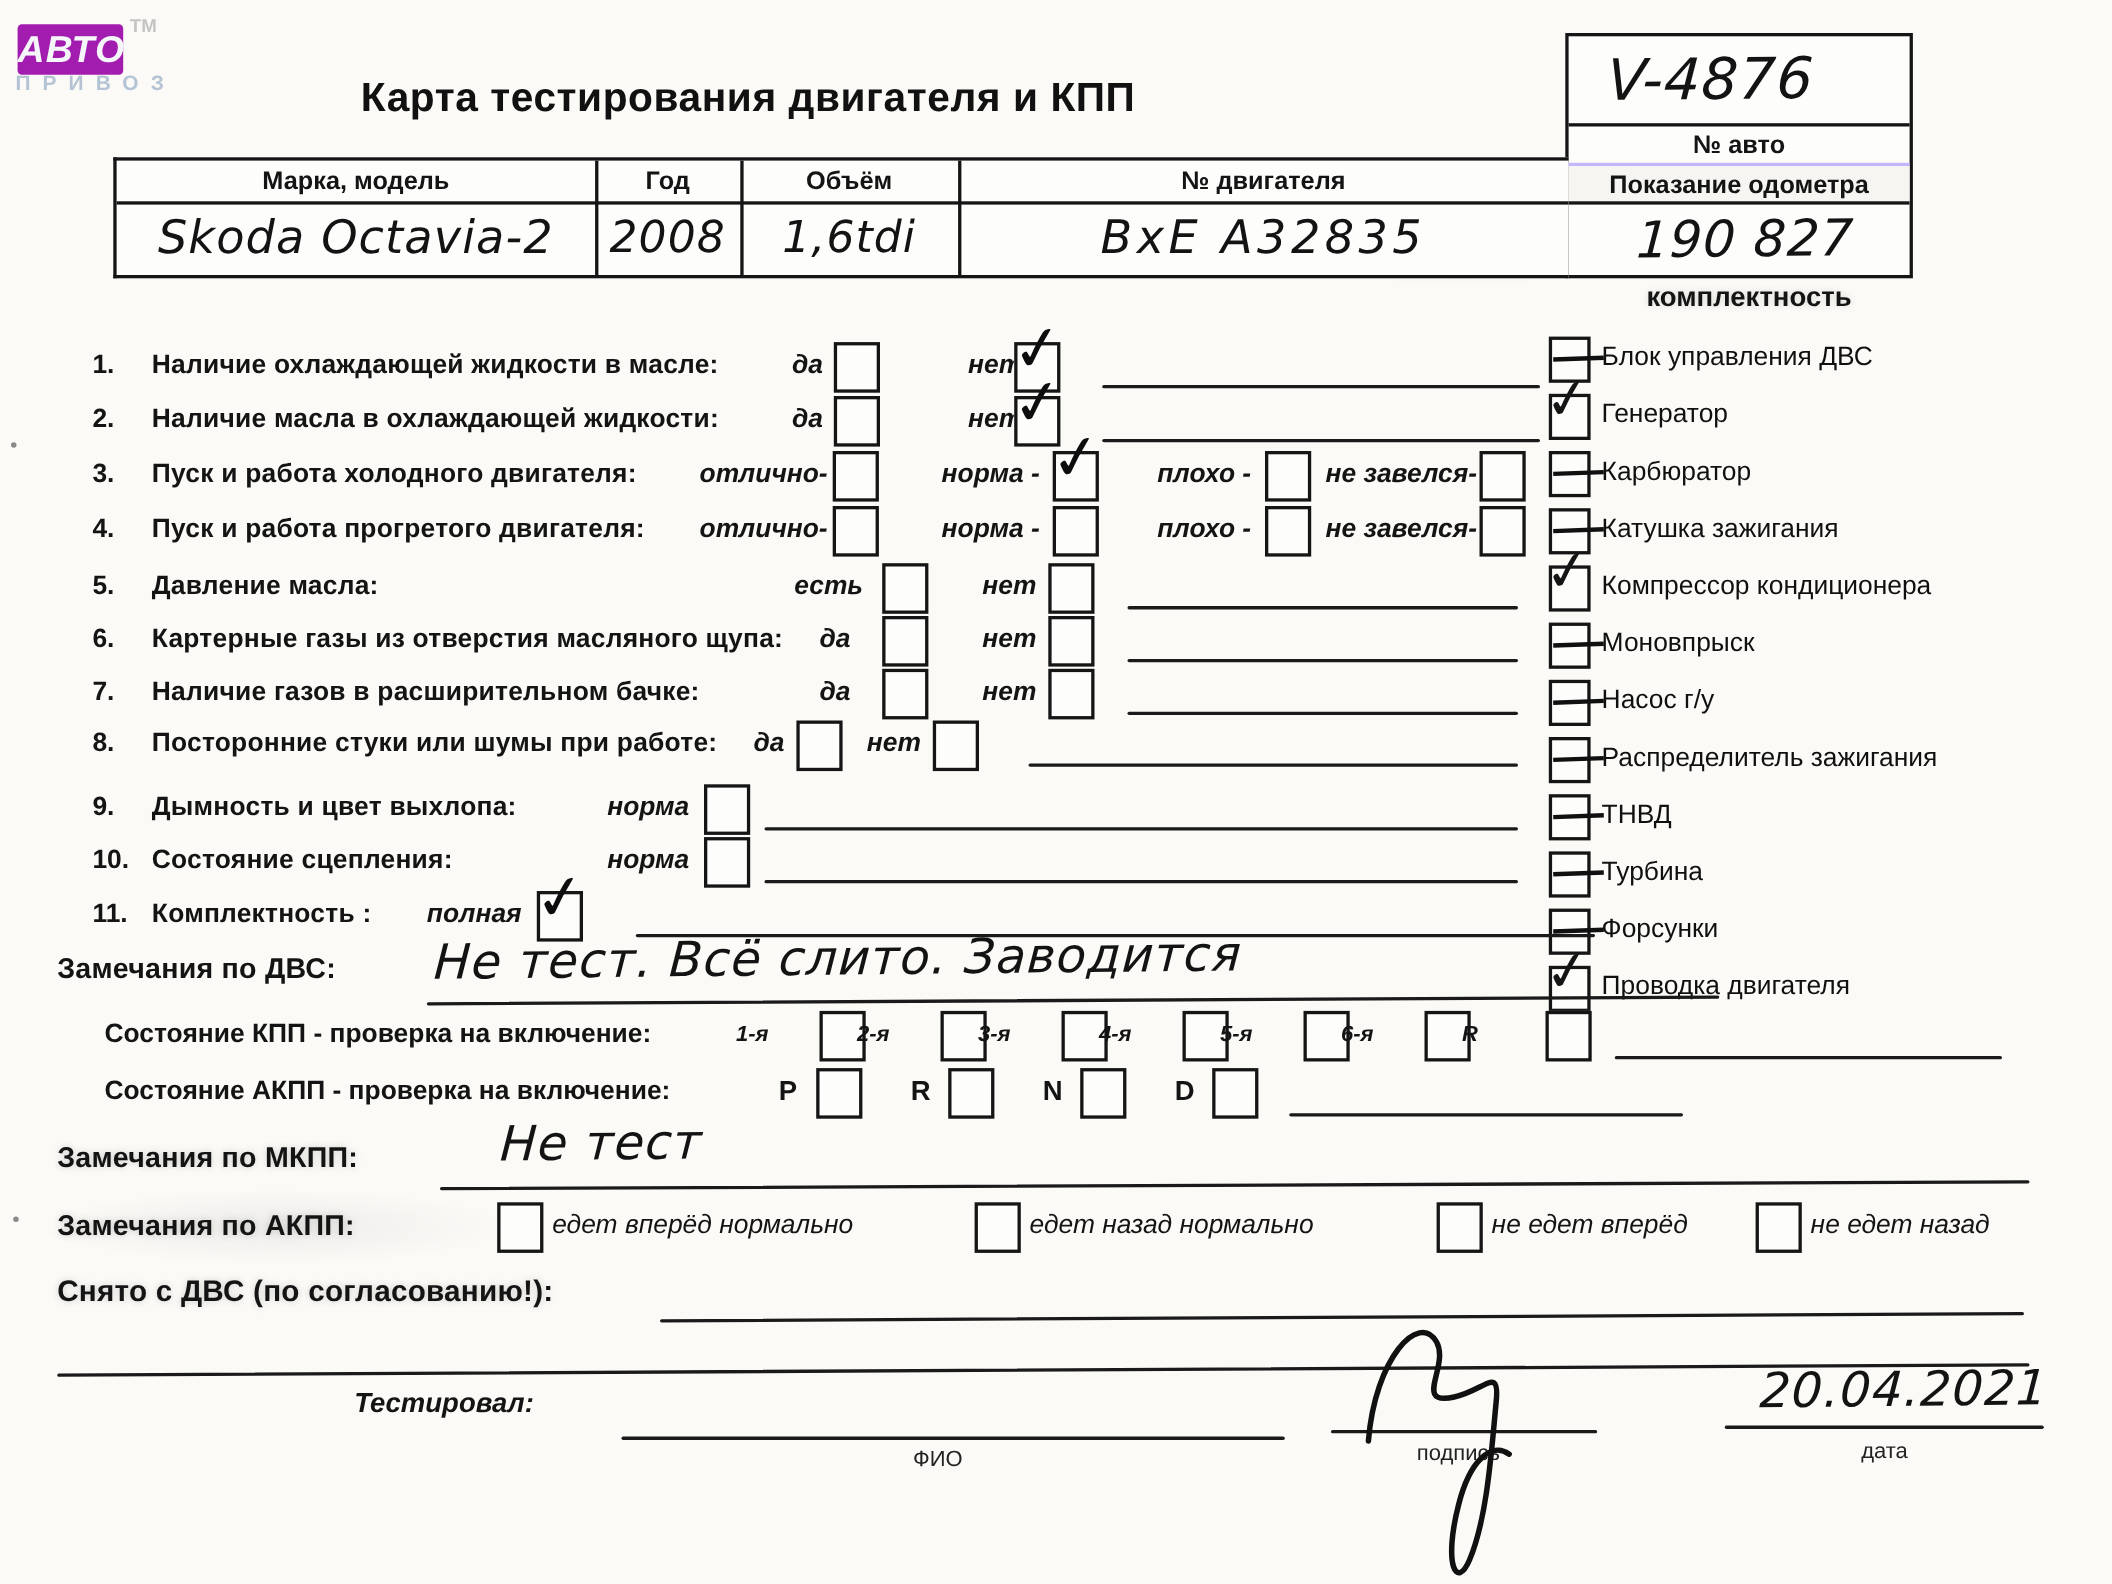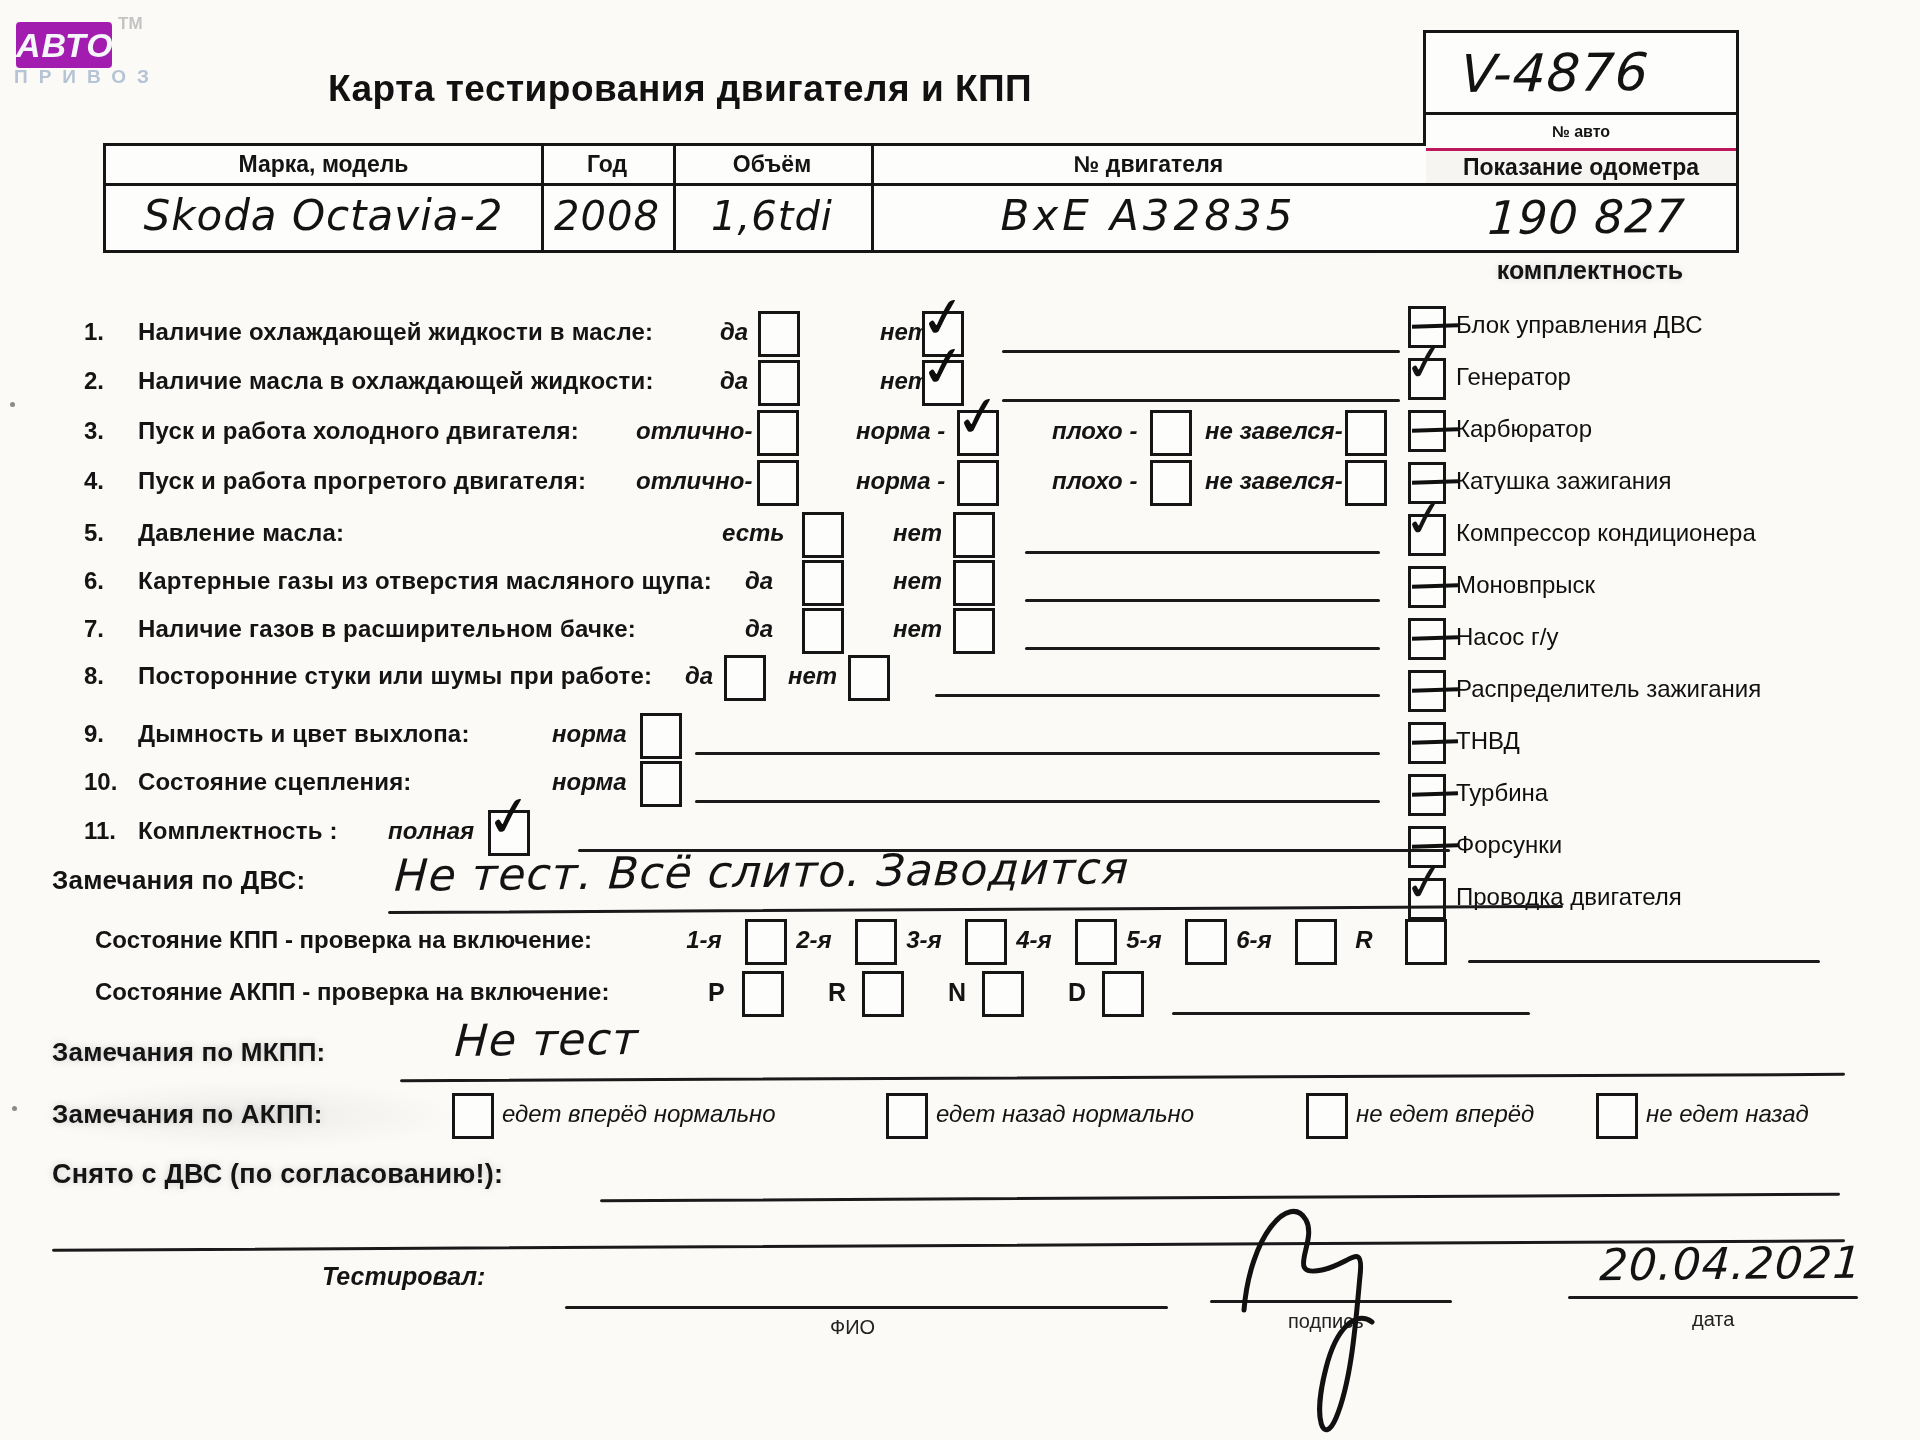--- a/index.html
+++ b/index.html
@@ -9,22 +9,22 @@
   
   .logo-box{position:absolute;left:16px;top:22px;width:96px;height:46px;background:#a21caf;border-radius:4px;
             color:#f4f6f9;font-weight:bold;font-style:italic;font-size:34px;text-align:center;line-height:46px;letter-spacing:1px;}
   .logo-tm{position:absolute;left:118px;top:14px;font-size:17px;color:#c4c4c4;font-weight:bold;}
   .logo-sub{position:absolute;left:14px;top:66px;font-size:19px;font-weight:bold;color:#b5c4d5;letter-spacing:11px;}
   
   .title{position:absolute;left:328px;top:68px;font-size:37px;font-weight:bold;letter-spacing:0.5px;color:#111;}
   
   .numbox{position:absolute;left:1423px;top:30px;width:310px;height:217px;border:3px solid #151515;background:#fdfdfc;}
   .numbox .r1{position:absolute;left:0;top:0;width:100%;height:79px;border-bottom:3px solid #151515;}
-  .numbox .r2{position:absolute;left:0;top:82px;width:100%;height:33px;border-bottom:3px solid #be185d;
-              font-weight:bold;font-size:16px;text-align:center;line-height:33px;}
+  .numbox .r2{position:absolute;left:0;top:82px;width:100%;height:33px;border-bottom:3px solid #c4b5fd;
+              font-weight:bold;font-size:23px;text-align:center;line-height:33px;}
   .numbox .r3{position:absolute;left:0;top:118px;width:100%;height:32px;border-bottom:3px solid #151515;
               font-weight:bold;font-size:23px;text-align:center;line-height:32px;background:#f6f5f2;}
   .numbox .r4{position:absolute;left:0;top:153px;width:100%;height:64px;}
   
   .vtable{position:absolute;left:103px;top:143px;width:1320px;height:104px;border:3px solid #151515;border-right:none;background:#fdfdfc;}
   .vtable .hrow{position:absolute;left:0;top:0;width:100%;height:37px;border-bottom:3px solid #151515;}
   .vtable .vdiv{position:absolute;top:0;width:3px;height:100%;background:#151515;}
   .vth{position:absolute;top:0;height:37px;line-height:37px;text-align:center;font-weight:bold;font-size:23px;}
   .vval{position:absolute;top:40px;height:60px;line-height:60px;text-align:center;}
   
@@ -45,21 +45,21 @@
   .eqrow{position:absolute;left:0;width:1920px;height:52px;}
   .eb{position:absolute;left:1408px;top:6px;width:32px;height:36px;border:3px solid #151515;background:#fdfdfc;}
   .el{position:absolute;left:1456px;font-size:24px;line-height:50px;color:#101010;}
   .dash{position:absolute;left:1412px;top:24px;width:46px;border-top:4px solid #101010;transform:rotate(-2deg);}
   .eqcheck{position:absolute;left:1404px;top:-14px;font-size:50px;font-weight:bold;line-height:1;transform:rotate(-8deg);
            font-family:"DejaVu Sans",sans-serif;}
   
   .seclabel{font-weight:bold;font-size:26px;line-height:52px;letter-spacing:0.2px;}
   .smudge{text-shadow:0 0 7px rgba(110,110,110,.3);}
   .gearlabel{position:absolute;font-weight:bold;font-size:24px;line-height:52px;}
-  .gtext{position:absolute;font-style:italic;font-weight:bold;font-size:24px;line-height:52px;text-align:center;width:70px;}
+  .gtext{position:absolute;font-style:italic;font-weight:bold;font-size:20px;line-height:52px;text-align:left;width:70px;}
   .pletter{position:absolute;font-weight:bold;font-size:25px;line-height:52px;}
   .footlbl{position:absolute;font-size:20px;color:#222;}
   .dot{position:absolute;width:5px;height:5px;border-radius:50%;background:#8a8a8a;}
   .noise1{position:absolute;background:radial-gradient(closest-side,rgba(150,150,150,.14),rgba(150,150,150,0));}
 </style>
 </head>
 <body>
 
 <div class="page">
 

